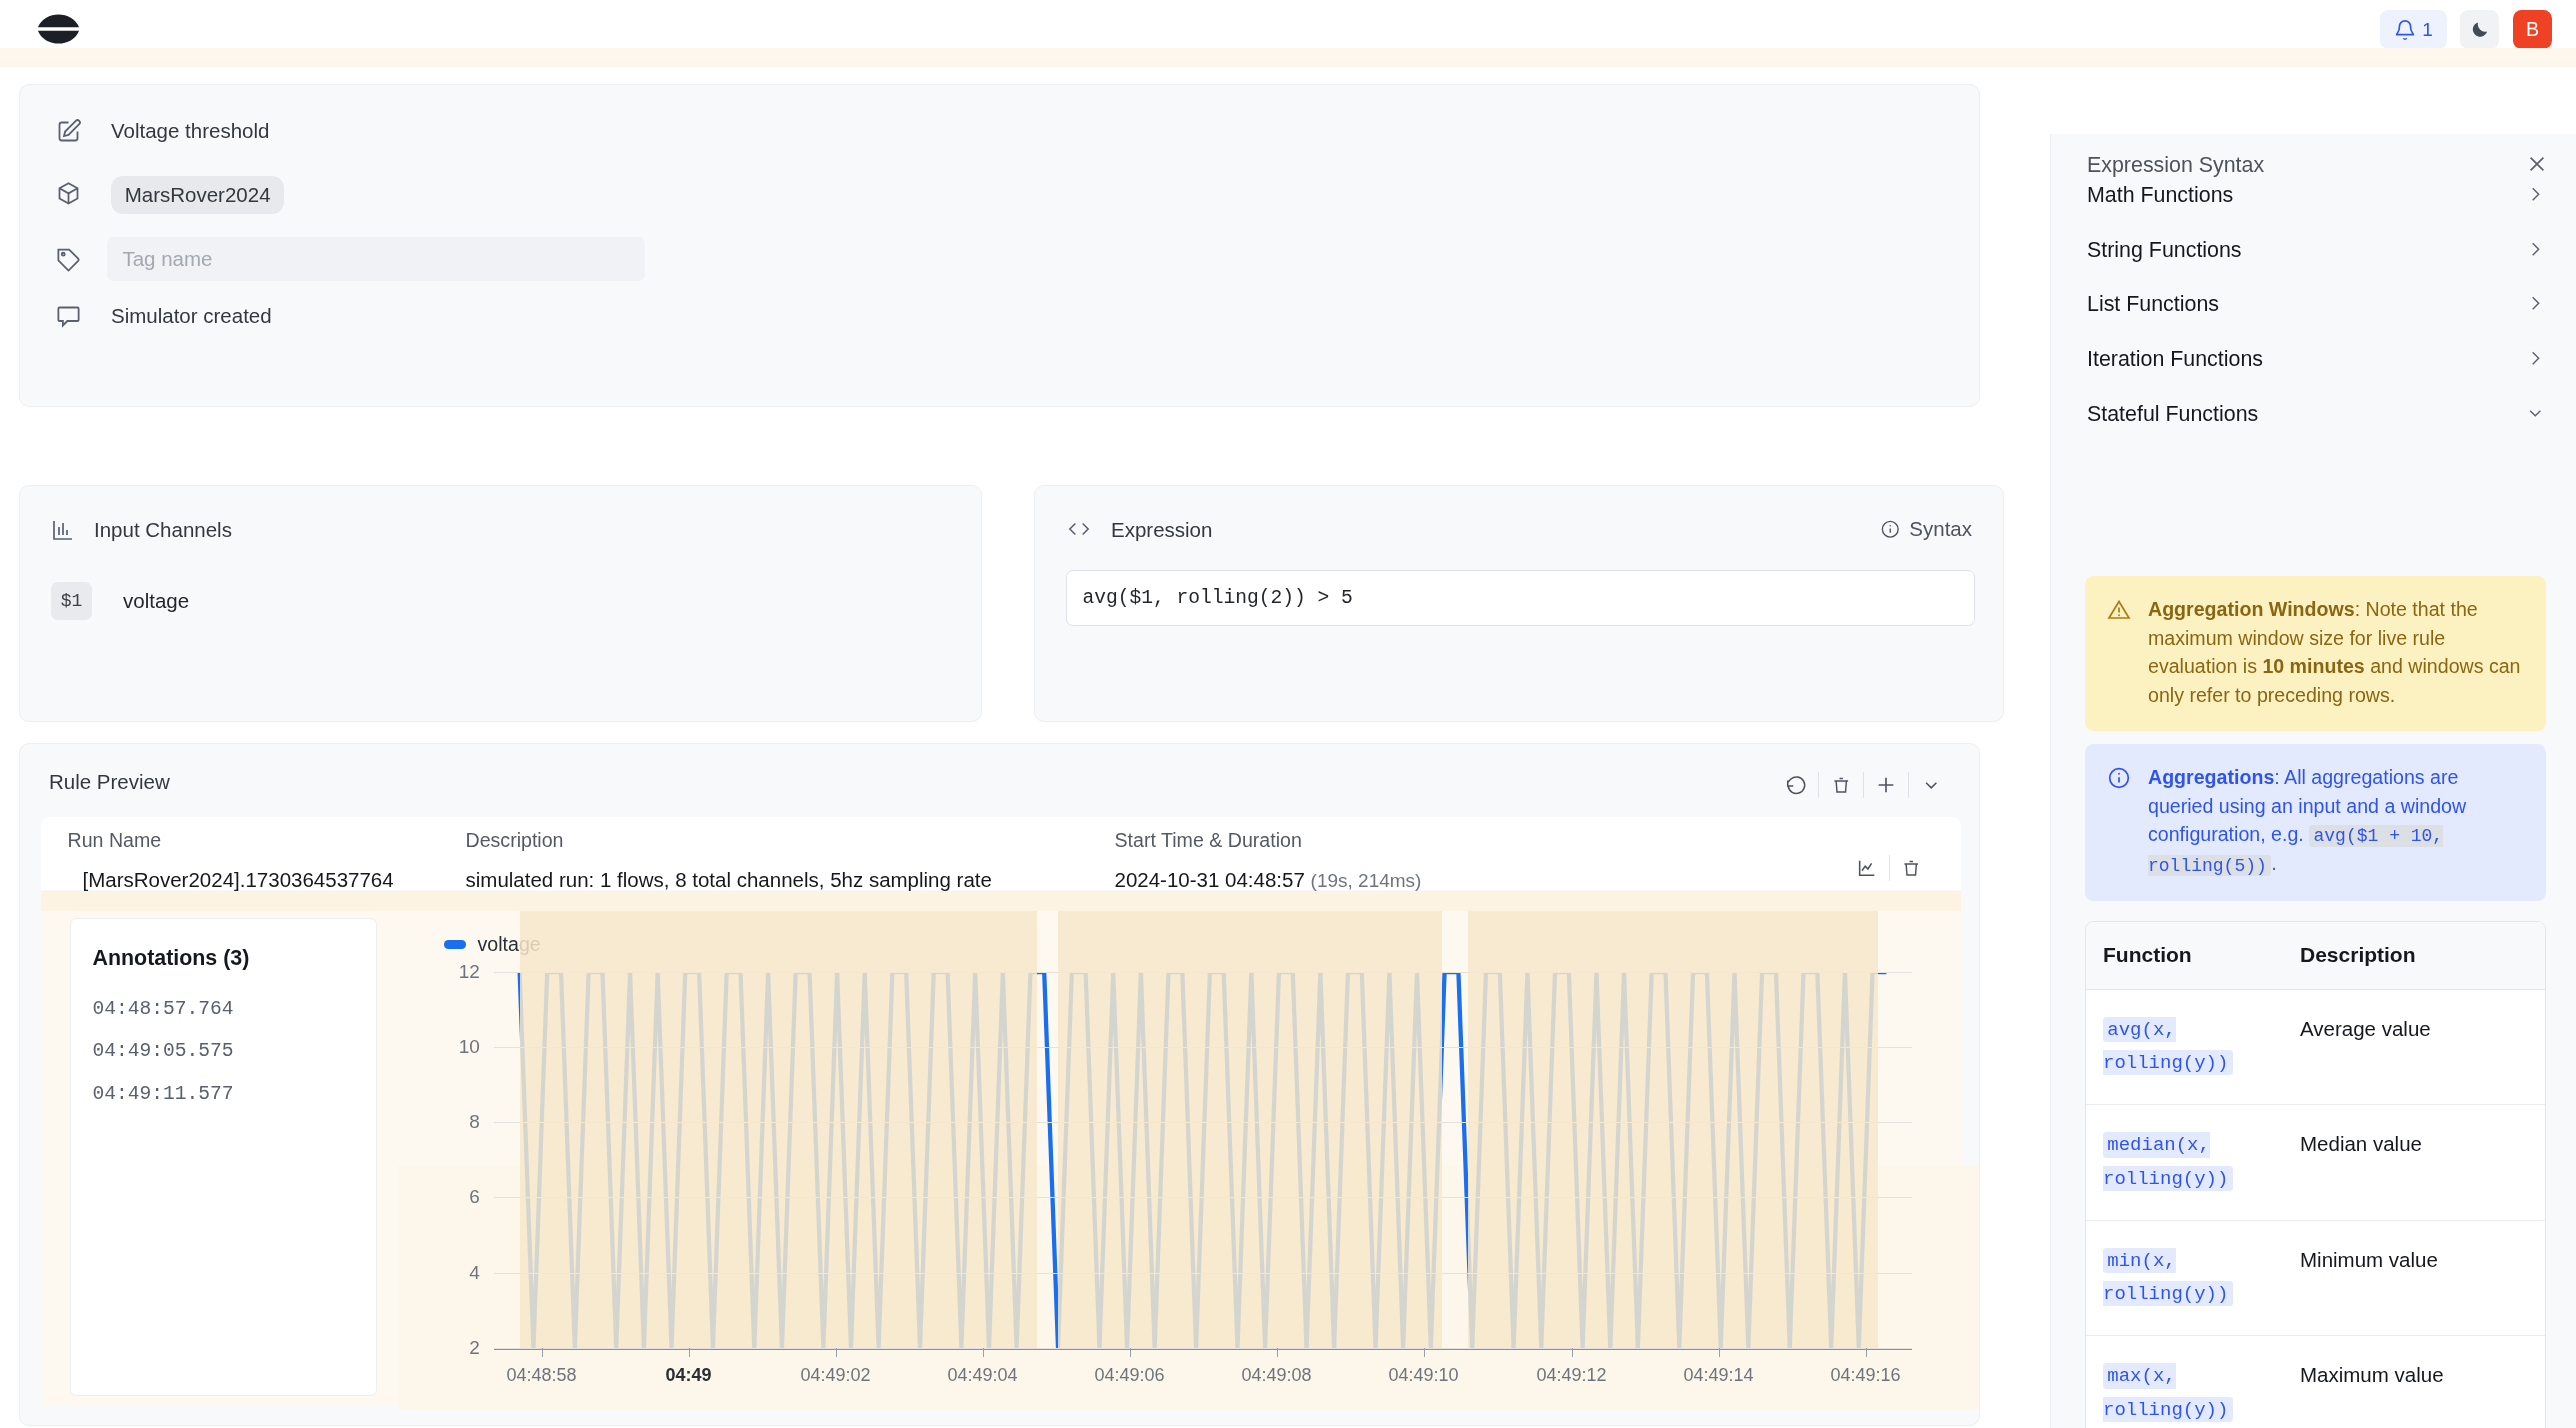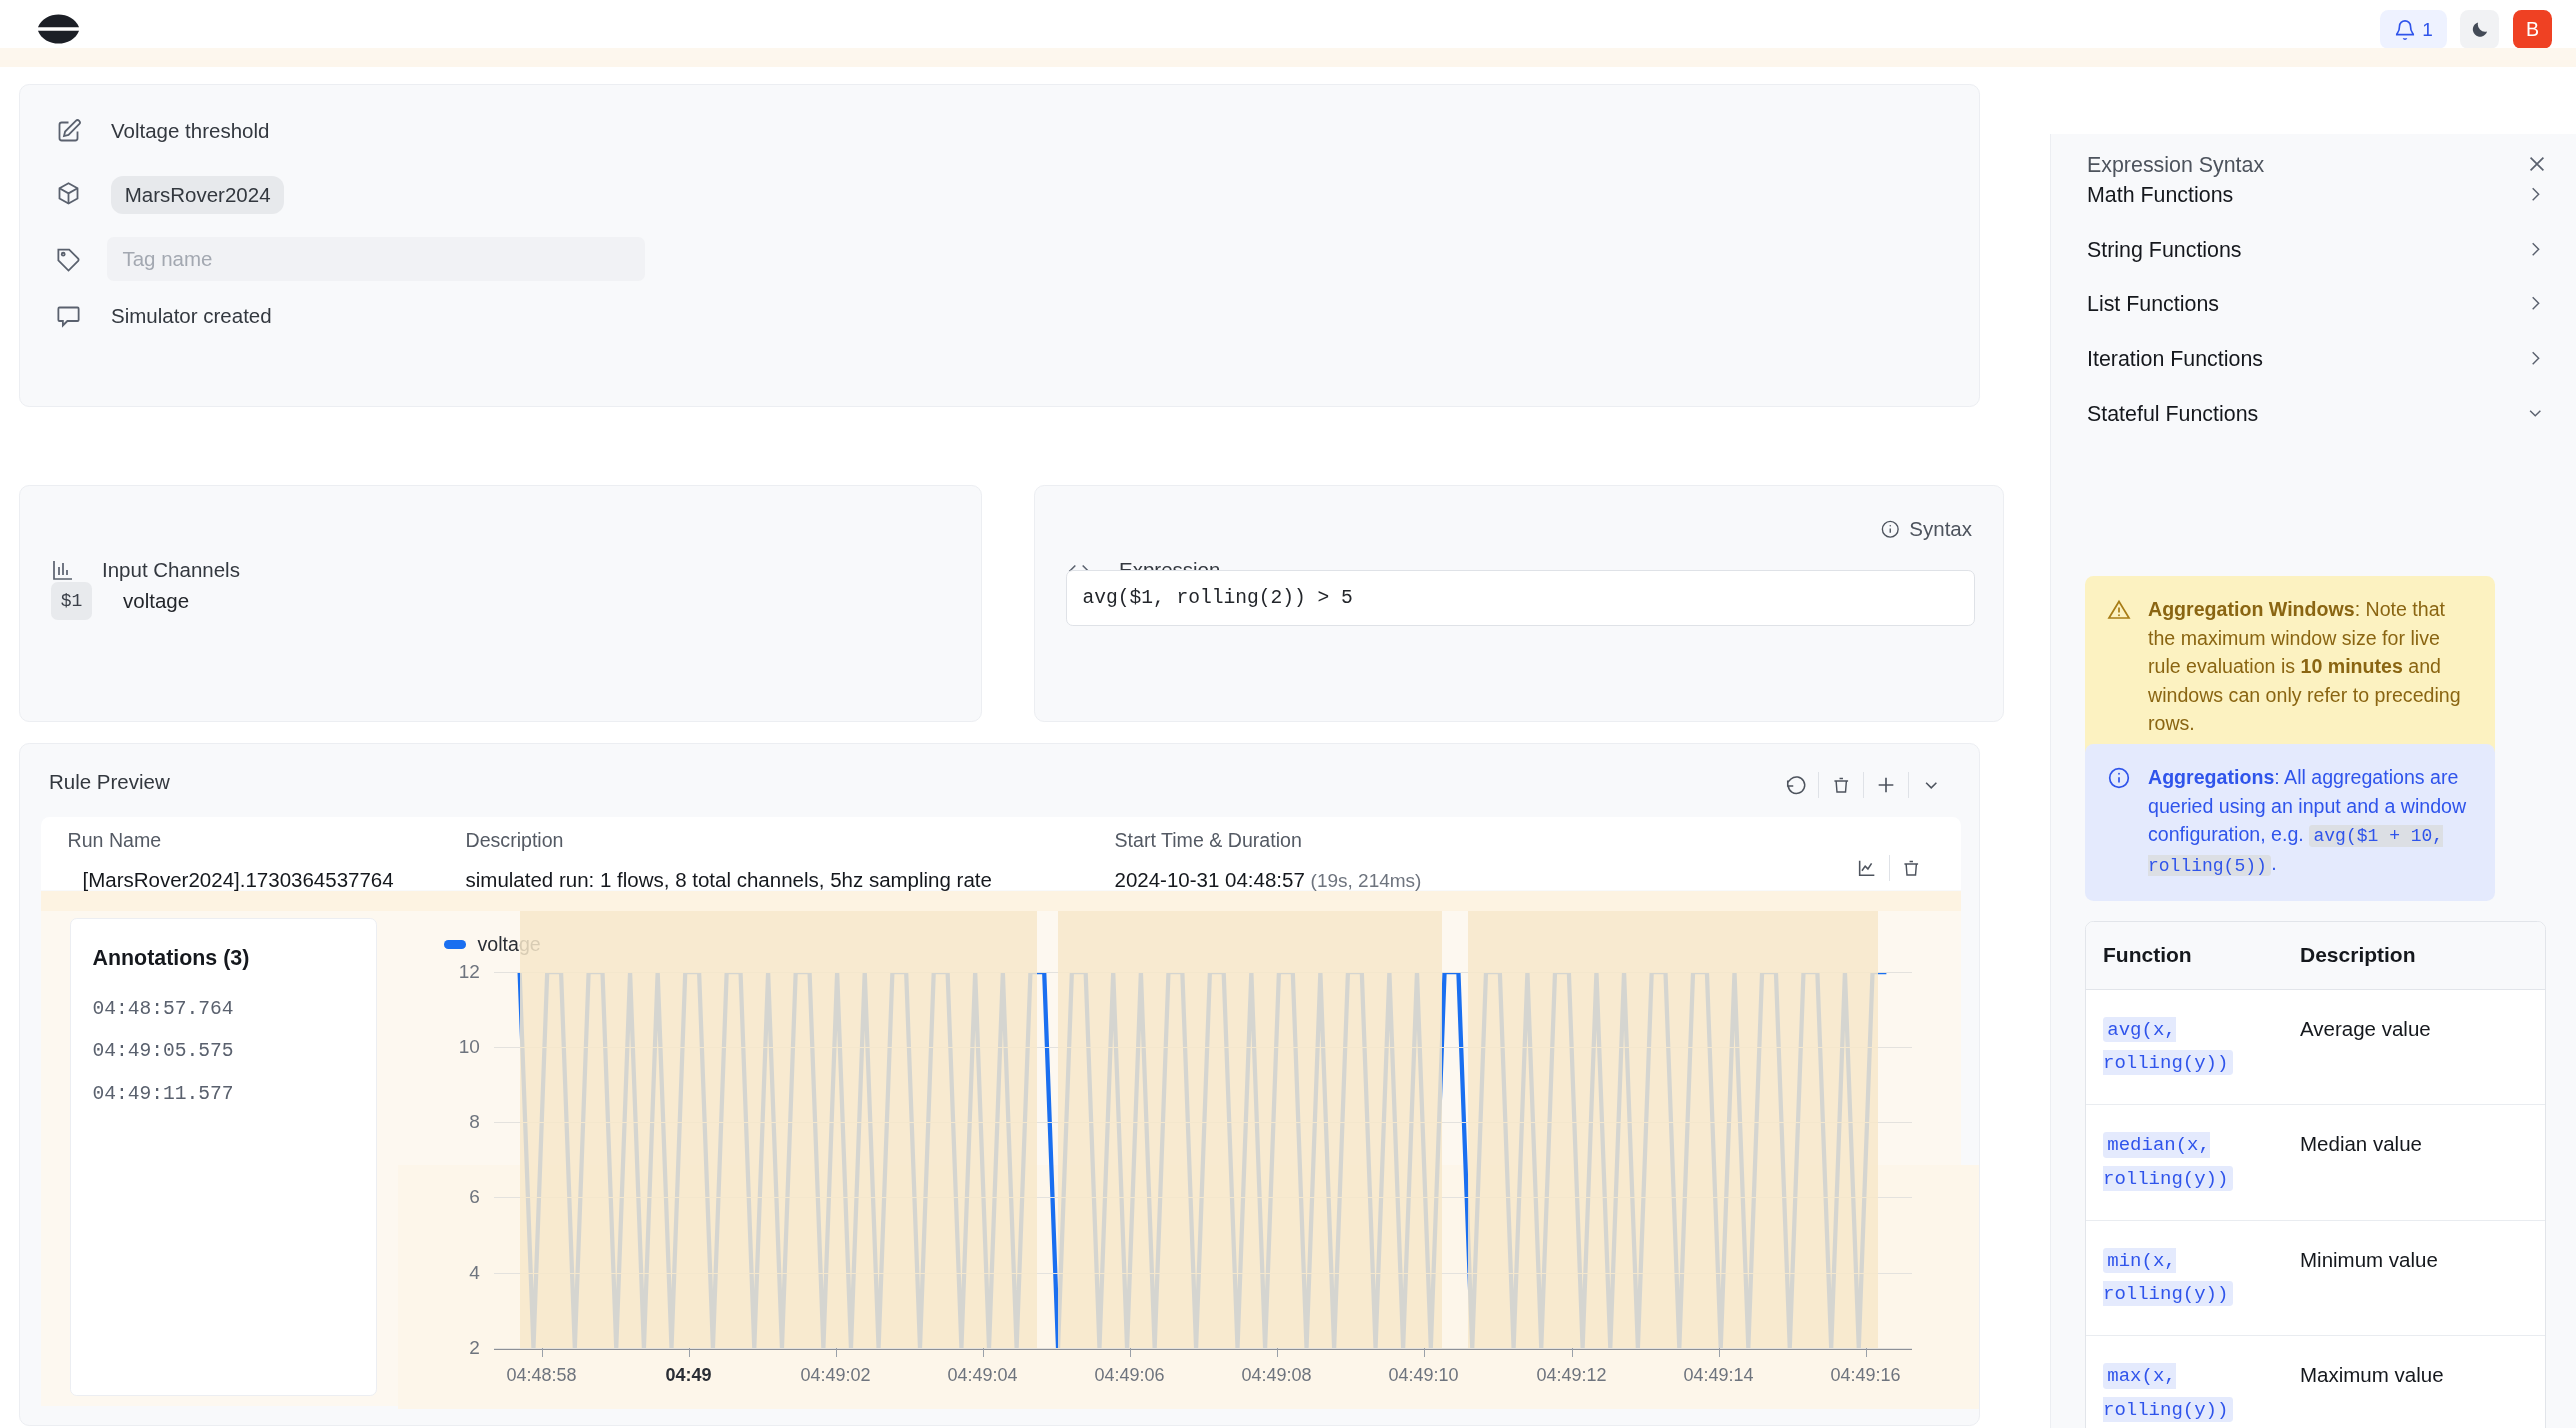--- a/index.html
+++ b/index.html
@@ -62,21 +62,21 @@
     font-size:20.5px; color:#33383f;
   }
   .tag-input {
     margin-left:22px; width:538px; height:44px; background:#f1f2f5; border:none; border-radius:6.8px;
     font-size:20.5px; color:#9aa0a9; padding:0 15.4px; font-family:"Liberation Sans", sans-serif;
   }
   .tag-input::placeholder { color:#a3a8b1; }
 
   
   .inputs-card { position:absolute; left:0; top:401px; width:963px; height:237px; }
-  .card-head { position:absolute; left:31px; top:32px; display:flex; align-items:flex-end; gap:27px;margin-top:40px; }
+  .card-head { position:absolute; left:31px; top:32px; display:flex; align-items:flex-start; gap:19px; }
   .card-head .label { font-size:20.5px; color:#33383f; }
   .card-head .hicon { color:#5a616e; display:flex; }
   .chan-row { position:absolute; left:31px; top:96px; display:flex; align-items:center; }
   .chan-key {
     background:#e8eaed; border-radius:6.8px; min-width:41px; height:38px;
     display:flex; align-items:center; justify-content:center;
     font-family:"Liberation Mono", monospace; font-size:18px; color:#3b4049; padding:0 8.5px;
   }
   .chan-name { margin-left:31px; font-size:20.5px; color:#23262b; }
 
@@ -151,21 +151,21 @@
   .sb-title { position:absolute; left:36px; top:19px; font-size:21.4px; color:#4d535d; }
   .sb-close { position:absolute; right:26px; top:15.4px; width:29px; height:29px; display:flex;
               align-items:center; justify-content:center; color:#5a616e; cursor:pointer; font-size:26px; }
   .sb-item {
     position:absolute; left:36px; width:458px; height:41px;
     display:flex; align-items:center; justify-content:space-between; cursor:pointer;gap:8px;
   }
   .sb-item .t { font-size:21.4px; color:#15181d; }
   .sb-item .chev { color:#5a616e; }
 
-  .callout { position:absolute; left:34px; width:410px; border-radius:8.5px; padding:19px 22px 22px 22px; display:flex; gap:17px; }
+  .callout { position:absolute; left:34px; width:461px; border-radius:8.5px; padding:19px 22px 22px 22px; display:flex; gap:17px; }
   .callout.warn { background:#fcf2c1; top:442px; }
   .callout.info { background:#e4eafd; top:610px; }
   .callout .ico { flex:0 0 auto; padding-top:3.4px; }
   .callout .body { font-size:19.6px; line-height:1.46; }
   .callout.warn .body { color:#8a6512; }
   .callout.warn .ico { color:#a87d16; }
   .callout.info .body { color:#2f54eb; }
   .callout.info .ico { color:#2f54eb; }
   .callout b { font-weight:bold; }
   code.inline {

